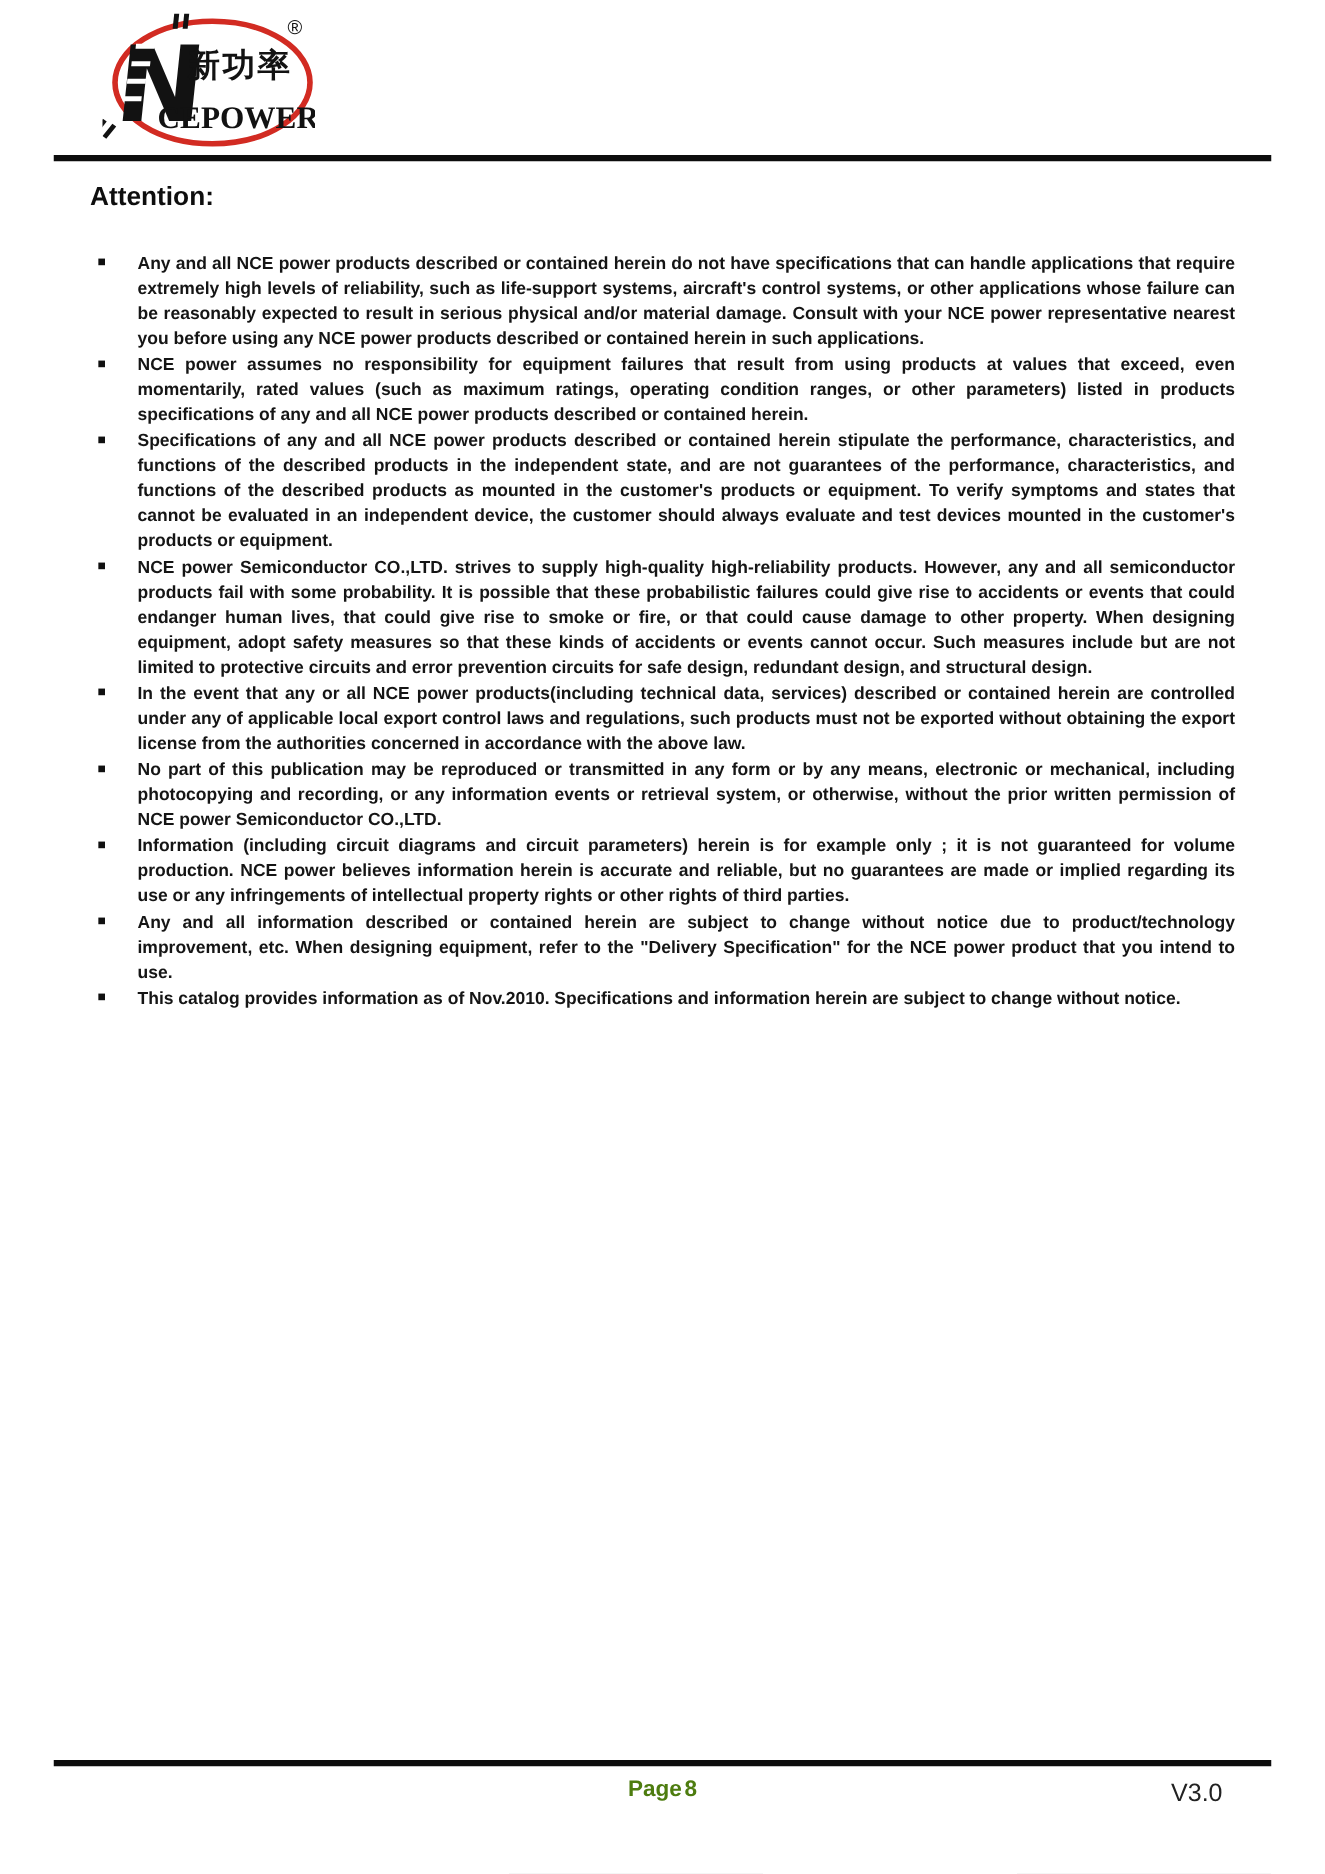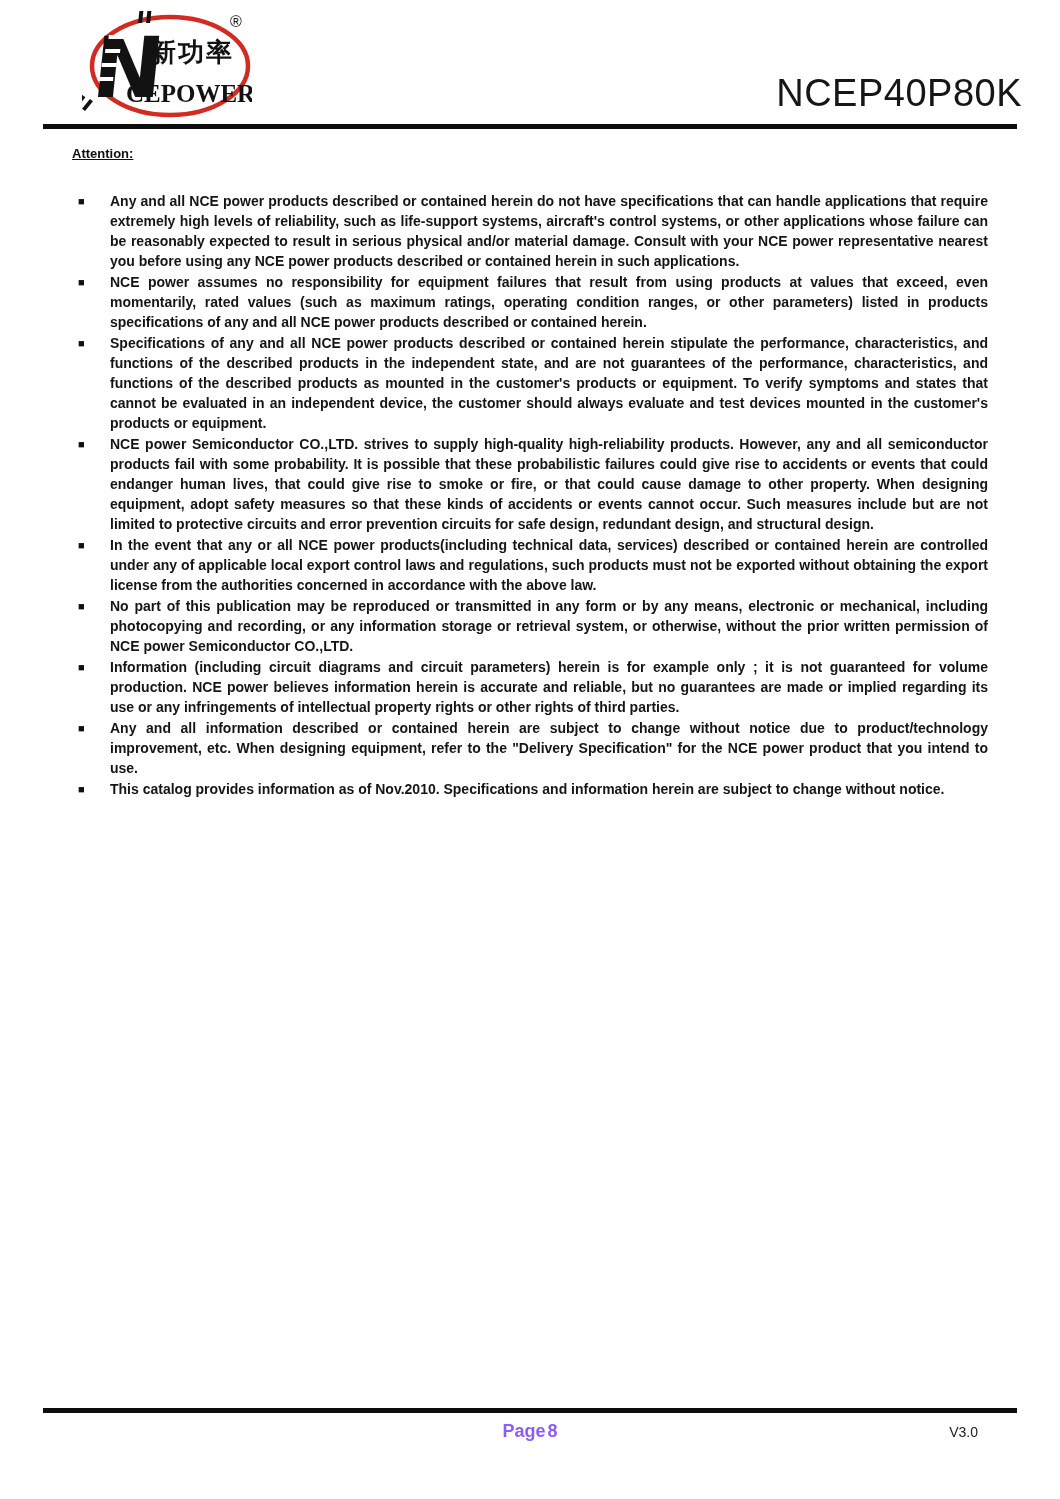--- a/index.html
+++ b/index.html
@@ -43,24 +43,23 @@
 
   
   .main {
     position: absolute;
     left: 72px;
     top: 146px;
     width: 916px;
   }
   .attention-heading {
     margin: 0 0 30px 0;
-    font-size: 13px;
+    font-size: 21px;
     font-weight: bold;
     color: #0e0e0e;
-    text-decoration: underline;
   }
   ul.attention-list {
     list-style: none;
     margin: 0;
     padding: 0;
   }
   ul.attention-list li {
     display: flex;
     font-size: 14px;
     line-height: 20px;
@@ -83,28 +82,28 @@
   
   .footer-rule { top: 1408px; }
   .footer-page {
     position: absolute;
     top: 1421px;
     left: 0;
     width: 100%;
     text-align: center;
     font-size: 18px;
     font-weight: bold;
-    color: #8b5cf6;
+    color: #4d7c0f;
   }
   .footer-page .page-num { padding-left: 2px; }
   .footer-version {
     position: absolute;
     top: 1424px;
     right: 82px;
-    font-size: 14px;
+    font-size: 20px;
     color: #222222;
   }
 
   
   .logo text { fill: #121212; }
   .logo .cn {
     font-family: "DejaVu Sans", sans-serif;
     font-size: 26px;
     font-weight: bold;
     letter-spacing: 2px;
@@ -141,21 +140,20 @@
       <rect x="58" y="6" width="4" height="12" fill="#121212"></rect>
       <rect x="66" y="6" width="4" height="12" fill="#121212"></rect>
       <rect x="14" y="94" width="4" height="12" fill="#121212" transform="rotate(35 16 100)"></rect>
       <rect x="6" y="90" width="4" height="12" fill="#121212" transform="rotate(35 8 96)"></rect>
     </g>
     <text class="reg" x="148" y="22">®</text>
     <text class="cn" x="68" y="56">新功率</text>
     <text class="en" x="44" y="97">CEPOWER</text>
   </svg>
 
-  <div class="part-number">NCEP40P80K</div>
 
   <div class="rule header-rule"></div>
 
   <div class="main">
     <h2 class="attention-heading">Attention:</h2>
 
     <ul class="attention-list">
       <li>
         <span class="bullet-marker">■</span>
         <span class="bullet-text">Any and all NCE power products described or contained herein do not have specifications that can handle applications that require extremely high levels of reliability, such as life-support systems, aircraft's control systems, or other applications whose failure can be reasonably expected to result in serious physical and/or material damage. Consult with your NCE power representative nearest you before using any NCE power products described or contained herein in such applications.</span>
@@ -171,21 +169,21 @@
       <li>
         <span class="bullet-marker">■</span>
         <span class="bullet-text">NCE power Semiconductor CO.,LTD. strives to supply high-quality high-reliability products. However, any and all semiconductor products fail with some probability. It is possible that these probabilistic failures could give rise to accidents or events that could endanger human lives, that could give rise to smoke or fire, or that could cause damage to other property. When designing equipment, adopt safety measures so that these kinds of accidents or events cannot occur. Such measures include but are not limited to protective circuits and error prevention circuits for safe design, redundant design, and structural design.</span>
       </li>
       <li>
         <span class="bullet-marker">■</span>
         <span class="bullet-text">In the event that any or all NCE power products(including technical data, services) described or contained herein are controlled under any of applicable local export control laws and regulations, such products must not be exported without obtaining the export license from the authorities concerned in accordance with the above law.</span>
       </li>
       <li>
         <span class="bullet-marker">■</span>
-        <span class="bullet-text">No part of this publication may be reproduced or transmitted in any form or by any means, electronic or mechanical, including photocopying and recording, or any information storage or retrieval system, or otherwise, without the prior written permission of NCE power Semiconductor CO.,LTD.</span>
+        <span class="bullet-text">No part of this publication may be reproduced or transmitted in any form or by any means, electronic or mechanical, including photocopying and recording, or any information events or retrieval system, or otherwise, without the prior written permission of NCE power Semiconductor CO.,LTD.</span>
       </li>
       <li>
         <span class="bullet-marker">■</span>
         <span class="bullet-text">Information (including circuit diagrams and circuit parameters) herein is for example only ; it is not guaranteed for volume production. NCE power believes information herein is accurate and reliable, but no guarantees are made or implied regarding its use or any infringements of intellectual property rights or other rights of third parties.</span>
       </li>
       <li>
         <span class="bullet-marker">■</span>
         <span class="bullet-text">Any and all information described or contained herein are subject to change without notice due to product/technology improvement, etc. When designing equipment, refer to the "Delivery Specification" for the NCE power product that you intend to use.</span>
       </li>
       <li>

